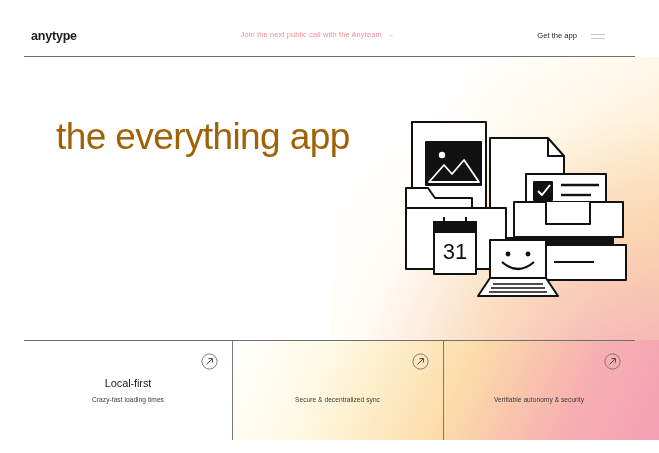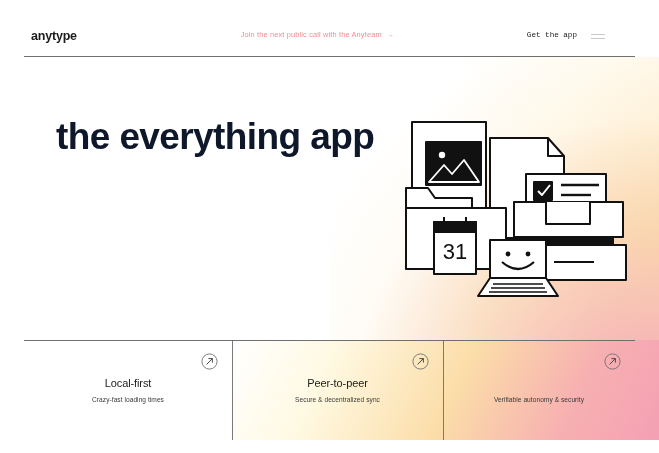--- a/index.html
+++ b/index.html
@@ -39,21 +39,20 @@
     letter-spacing: 0.15px;
     white-space: nowrap;
   }
   .announce .arrow { margin-left: 5px; font-size: 7.4px; }
   .get-app {
     position: absolute;
     right: 48px; top: 31px;
     font-size: 7.6px;
     color: #1c1c1c;
     white-space: nowrap;
-    font-family: Liberation Mono, monospace;
   }
   .menu-icon {
     position: absolute;
     right: 20px; top: 34px;
     width: 14px; height: 8px;
   }
   .menu-icon span {
     display: block;
     width: 14px; height: 1px;
     background: #c9c9c9;
@@ -83,22 +82,22 @@
   }
   .headline {
     position: absolute;
     left: 56px; top: 60px;
     line-height: 39px;
     white-space: nowrap;
   }
   .hl-line1 {
     font-family: "Liberation Sans", sans-serif;
     font-size: 37px;
-    font-weight: 700;
-    color: #0f172a;
+    font-weight: 400;
+    color: #a16207;
     letter-spacing: -0.6px;
   }
   .hl-serif {
     font-family: "Liberation Serif", serif;
     font-size: 39px;
     font-weight: 400;
     color: #f4737f;
     letter-spacing: 0px;
   }
 
@@ -264,21 +263,20 @@
       <div class="card-title">Local-first</div>
       <div class="card-sub">Crazy-fast loading times</div>
     </div>
 
     <div class="card card-2">
       <svg class="card-arrow" viewBox="0 0 17 17">
         <circle cx="8.5" cy="8.5" r="7.6" fill="none" stroke="#6f6f6f" stroke-width="0.9"></circle>
         <path d="M5.6 11.4 L11.4 5.6" stroke="#4a4a4a" stroke-width="1" fill="none"></path>
         <path d="M7.4 5.6 L11.4 5.6 L11.4 9.6" stroke="#4a4a4a" stroke-width="1" fill="none"></path>
       </svg>
-      <div class="card-title">Peer-to-peer</div>
       <div class="card-sub">Secure &amp; decentralized sync</div>
     </div>
 
     <div class="card card-3">
       <svg class="card-arrow" viewBox="0 0 17 17">
         <circle cx="8.5" cy="8.5" r="7.6" fill="none" stroke="#6f6f6f" stroke-width="0.9"></circle>
         <path d="M5.6 11.4 L11.4 5.6" stroke="#4a4a4a" stroke-width="1" fill="none"></path>
         <path d="M7.4 5.6 L11.4 5.6 L11.4 9.6" stroke="#4a4a4a" stroke-width="1" fill="none"></path>
       </svg>
       <div class="card-sub">Verifiable autonomy &amp; security</div>

